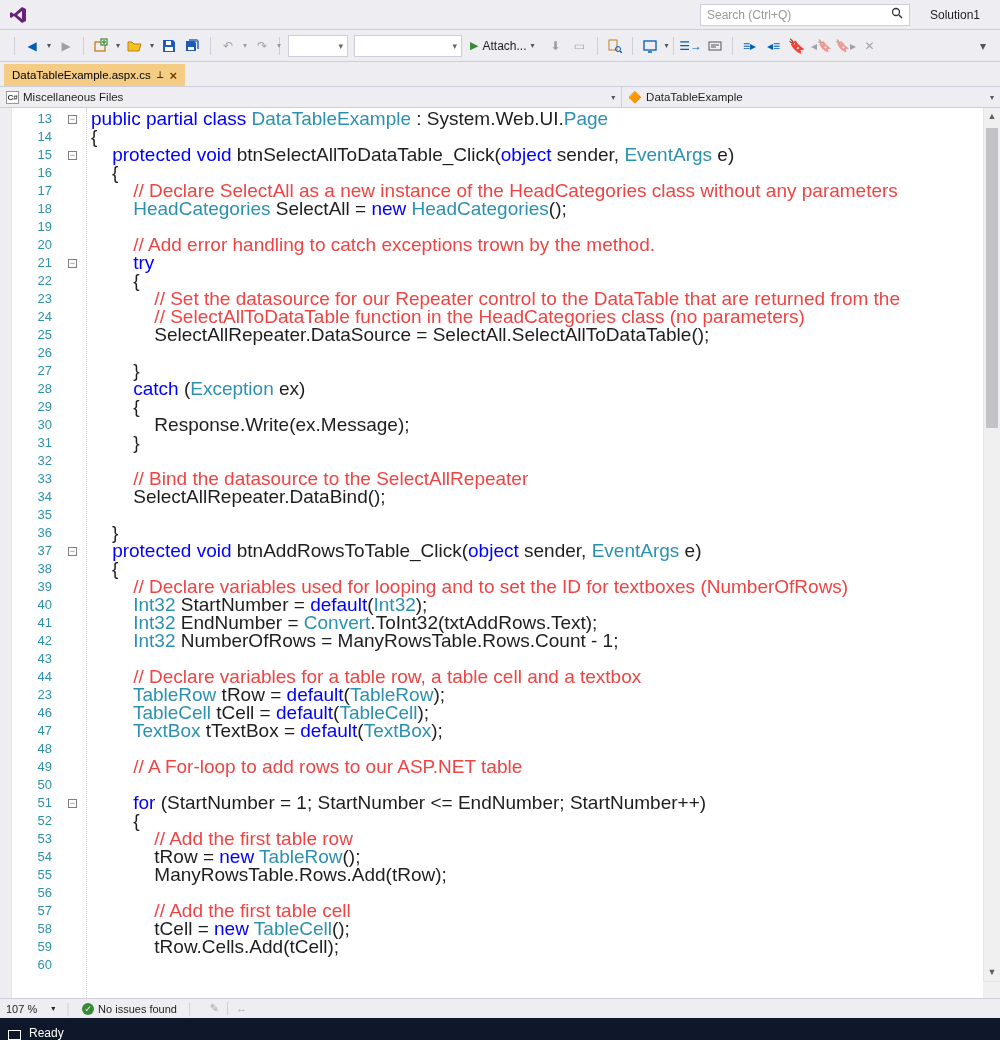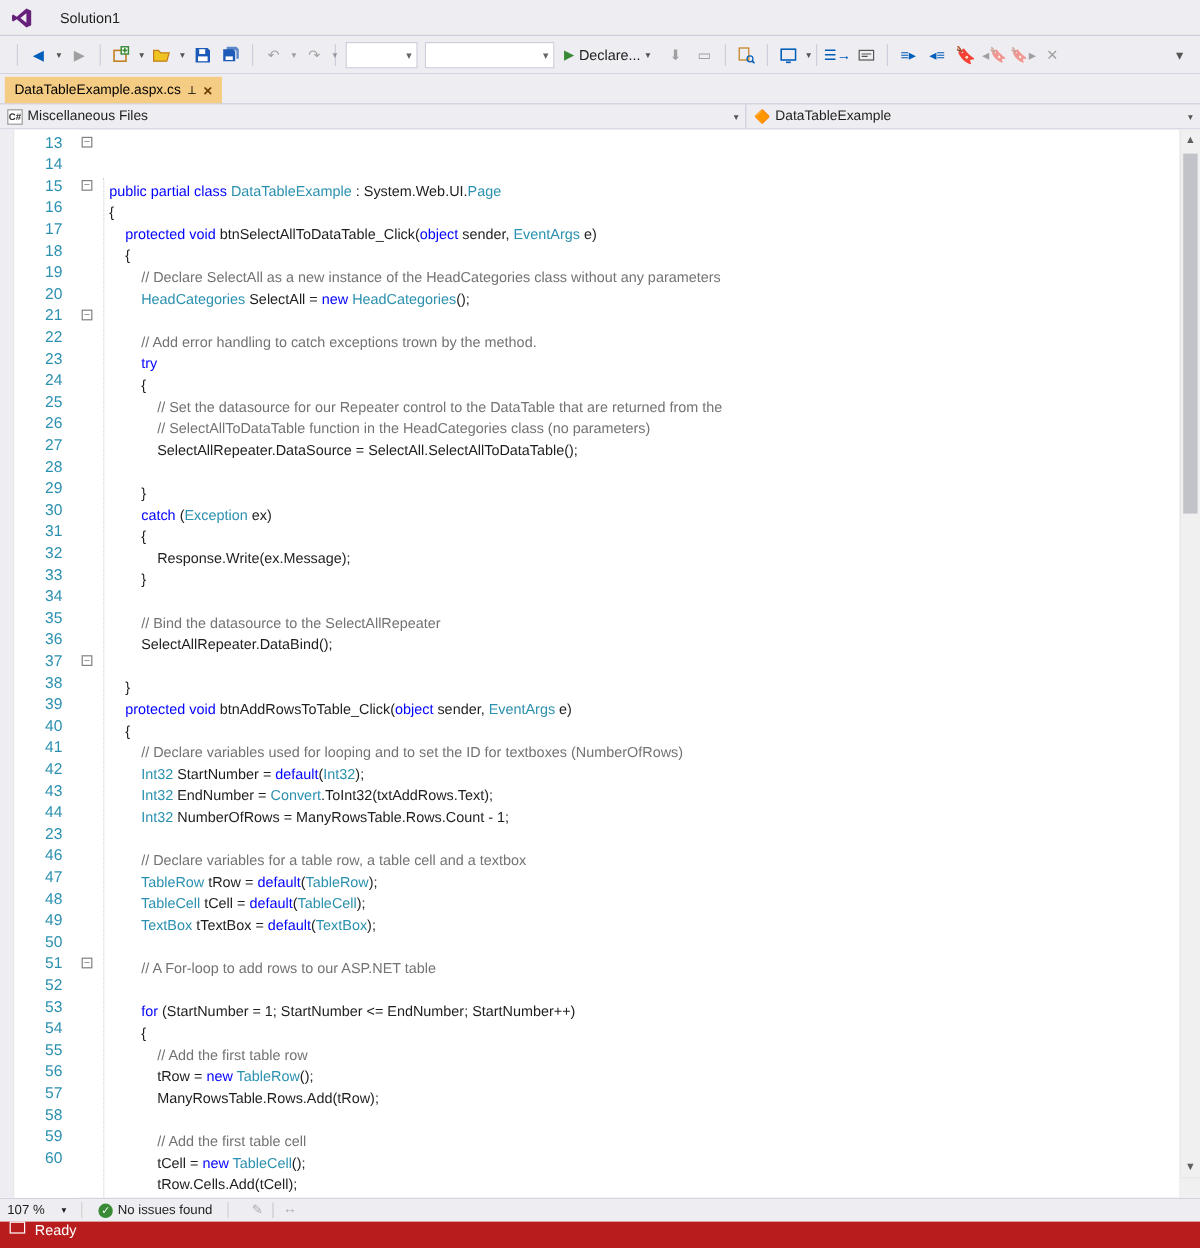--- a/index.html
+++ b/index.html
@@ -35,48 +35,57 @@
 .cs-badge { display:inline-block; width:13px; height:13px; background:#fff; border:1px solid #999; font-size:8px; line-height:11px; text-align:center; font-weight:bold; color:#333; }
 .method-ico { color:#b5398b; font-size:11px; }
 
 .editor-wrap { position: relative; height: calc(100vh - 30px - 32px - 24px - 22px - 20px - 22px); display: flex; background: #fff; }
 .tool-margin { width: 12px; background: #eeeef2; border-right: 1px solid #e5e5e5; }
 .gutter { width: 54px; text-align: right; color: #2b91af; font-family: Consolas, monospace; font-size: 13px; padding-top: 2px; user-select: none; background: #fff; }
 .gutter .ln { height: 18px; line-height: 18px; padding-right: 14px; }
 .fold-strip { width: 20px; font-family: Consolas, monospace; font-size: 10px; color: #808080; padding-top: 2px; }
 .fold-strip .fc { height: 18px; line-height: 18px; text-align: left; padding-left: 2px; position: relative; }
 .fold-box { display:inline-block; width:9px; height:9px; border:1px solid #808080; text-align:center; line-height:7px; font-size:9px; color:#808080; background:#fff; }
-.code { flex: 1; font-family: Consolas, "Courier New", monospace; font-size: 12px; padding-top: 2px; white-space: pre; overflow: hidden; border-left: 1px dotted #d0d0d0; padding-left: 4px; margin-top: 40px; }
+.code { flex: 1; font-family: Consolas, "Courier New", monospace; font-size: 19px; padding-top: 2px; white-space: pre; overflow: hidden; border-left: 1px dotted #d0d0d0; padding-left: 4px; }
 .code .cl { height: 18px; line-height: 18px; }
 .kw { color: #0000ff; }
 .typ { color: #2b91af; }
-.cmt { color: #737373; }
+.cmt { color: #ef4444; }
 .scrollbar-v { width: 17px; background: #f0f0f0; border-left: 1px solid #e5e5e5; position: relative; }
 .scroll-thumb { position: absolute; left: 2px; right: 2px; top: 20px; height: 300px; background: #c2c3c9; }
 .scroll-arrow-up { position:absolute; top:0; left:0; right:0; height:17px; text-align:center; font-size:9px; line-height:17px; color:#606060; }
 .scroll-arrow-down { position:absolute; bottom:17px; left:0; right:0; height:17px; text-align:center; font-size:9px; line-height:17px; color:#606060; }
 .split-box { position:absolute; right:0; bottom:0; height:17px; width:17px; background:#f0f0f0; border-top:1px solid #e5e5e5; }
 
 .bottombar { display: flex; align-items: center; height: 20px; background: #eeeef2; border-top: 1px solid #cccedb; font-size: 11px; padding: 0 6px; gap: 10px; }
 .zoom { display: flex; align-items: center; gap: 14px; }
 .noissues { display: flex; align-items: center; gap: 4px; color: #1e1e1e; }
 .green-check { width:12px; height:12px; border-radius:50%; background:#388a34; color:#fff; font-size:9px; line-height:12px; text-align:center; }
 .bb-icons { display: flex; gap: 8px; margin-left: 6px; color: #555; }
 
-.statusbar { display: flex; align-items: flex-start; height: 22px; background: #b91c1c; color: #fff; font-size: 12px; padding: 0 8px; gap: 8px; }
+.statusbar { display: flex; align-items: flex-end; height: 22px; background: #0f172a; color: #fff; font-size: 12px; padding: 0 8px; gap: 8px; }
 .sb-rect { width:13px; height:10px; border:1.5px solid #fff; }
 </style>
 </head>
 <body>
 
 <div class="menubar">
   <div class="vs-logo">
     <svg width="20" height="20" viewBox="0 0 20 20">
         <path d="M14 2 L18 4 L18 16 L14 18 L6 11 L3 13 L2 12 L2 8 L3 7 L6 9 L14 2 Z M14 6 L9 10 L14 14 Z" fill="#68217a"></path>
       </svg>
+  </div>
+  <div class="search-box">
+    <span class="ph">Search (Ctrl+Q)</span>
+    <span class="mag">
+      <svg width="12" height="12" viewBox="0 0 12 12">
+          <circle cx="5" cy="5" r="3.5" stroke="#333" stroke-width="1.3" fill="none"></circle>
+          <line x1="8" y1="8" x2="11" y2="11" stroke="#333" stroke-width="1.5"></line>
+        </svg>
+    </span>
   </div>
   <div class="solution-name">Solution1</div>
 </div>
 
 <div class="toolbar">
   <div class="tsep"></div>
   <div class="tbtn" style="color:#005dba;">◀<span class="drop">▾</span></div>
   <div class="tbtn disabled" style="margin-left:10px;">▶</div>
   <div class="tsep"></div>
   <div class="tbtn">
@@ -109,21 +118,21 @@
       </svg>
     </div>
   <div class="tsep"></div>
   <div class="tbtn disabled">↶<span class="drop">▾</span></div>
   <div class="tbtn disabled" style="margin-left:10px;">↷<span class="drop">▾</span></div>
   <div class="tsep"></div>
   <div class="tcombo">▾</div>
   <div class="tcombo wide">▾</div>
   <div class="attach-btn">
     <span class="play">▶</span>
-    <span>Declare...</span>
+    <span>Attach...</span>
     <span style="font-size:8px;color:#555;">▾</span>
   </div>
   <div class="tbtn disabled">⬇</div>
   <div class="tbtn disabled">▭</div>
   <div class="tsep"></div>
   <div class="tbtn">
       <svg width="14" height="14" viewBox="0 0 14 14">
         <rect x="1" y="1" width="8" height="10" fill="none" stroke="#c27d1a"></rect>
         <circle cx="10" cy="10" r="2.5" fill="none" stroke="#005dba"></circle>
         <line x1="12" y1="12" x2="14" y2="14" stroke="#005dba" stroke-width="1.5"></line>

